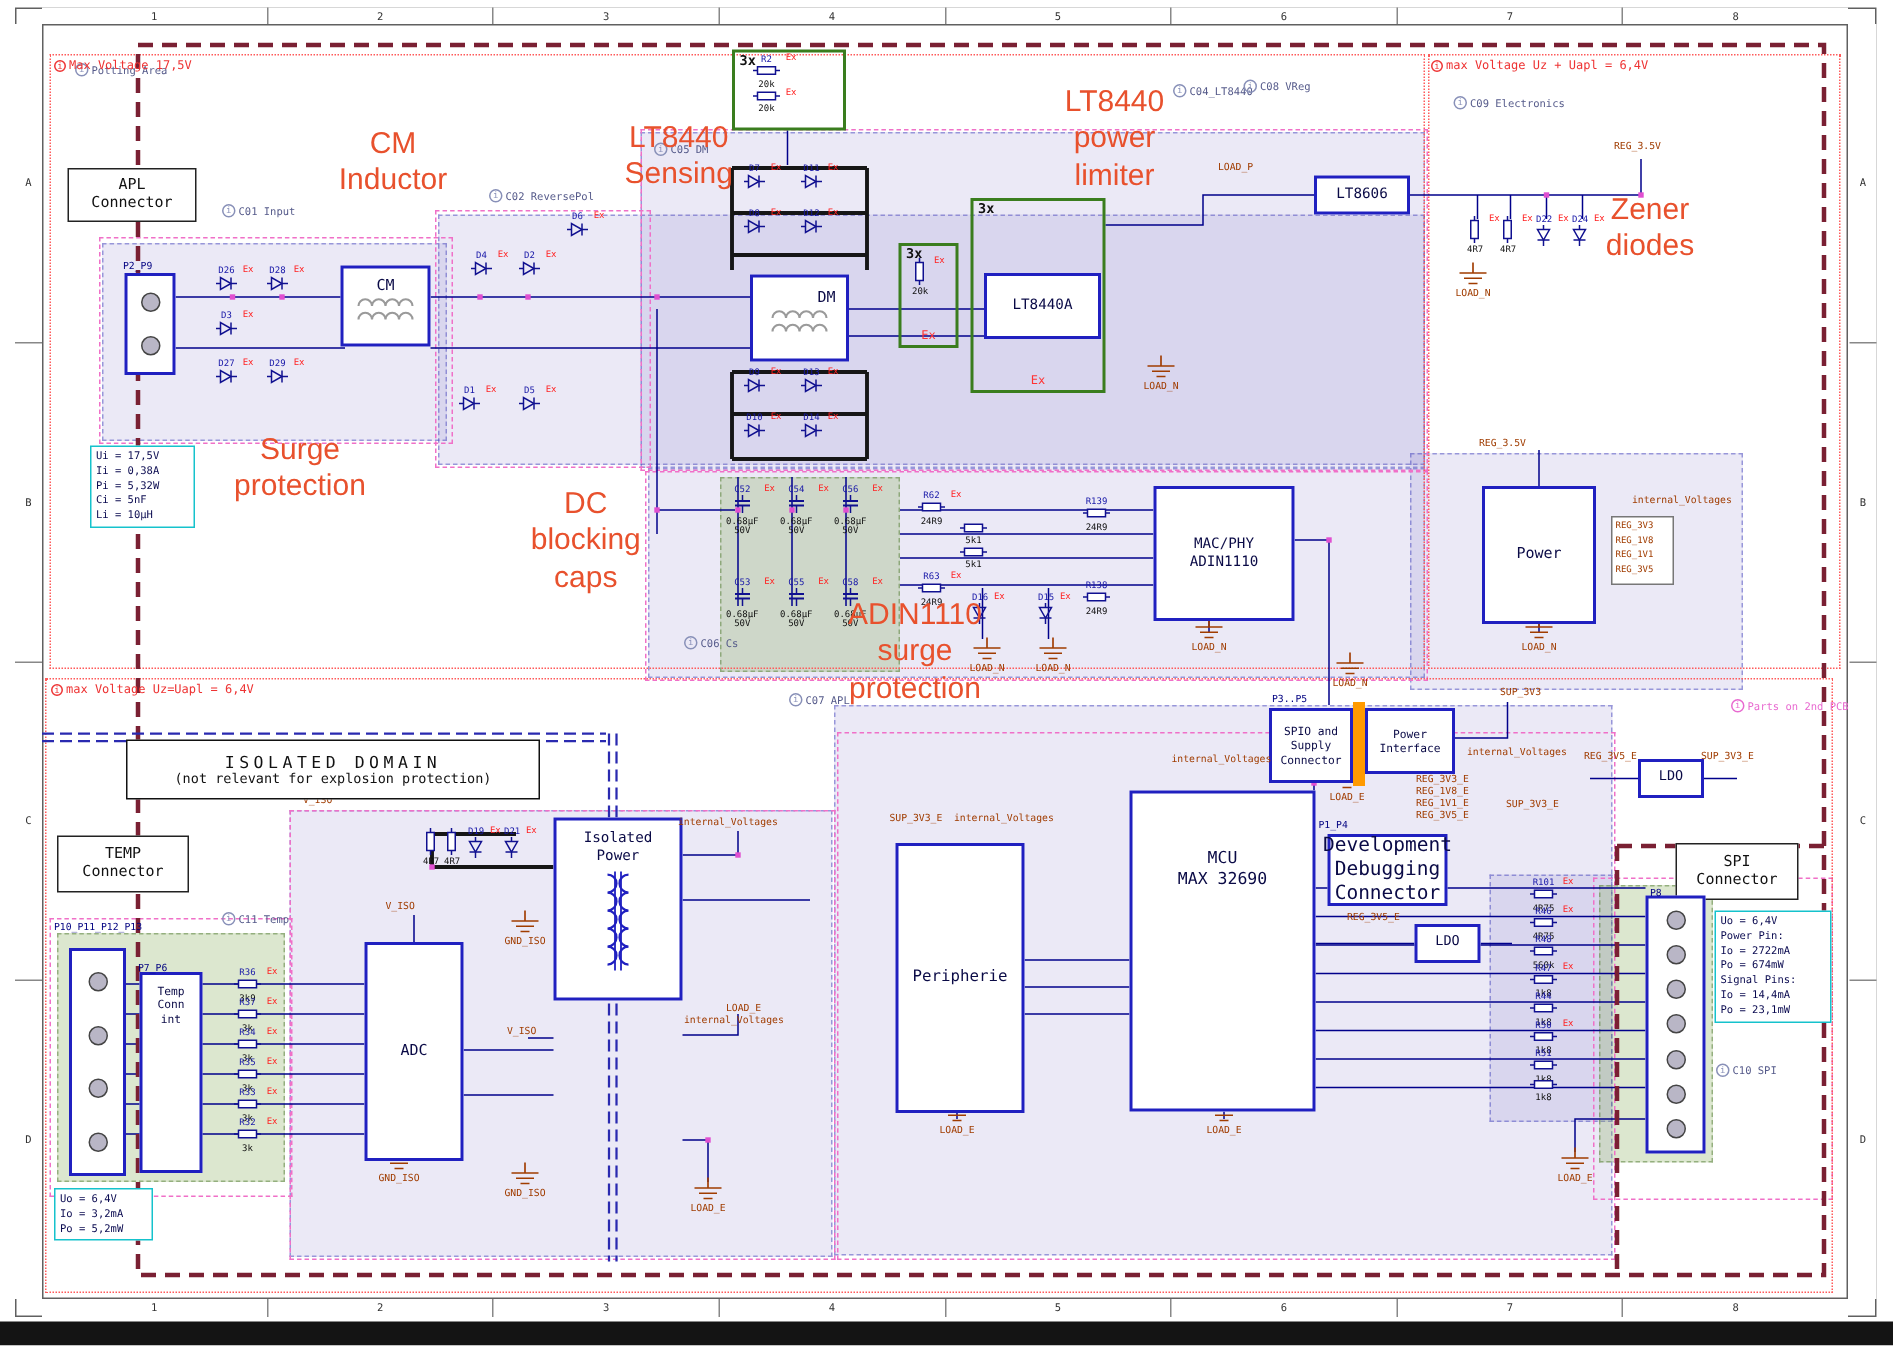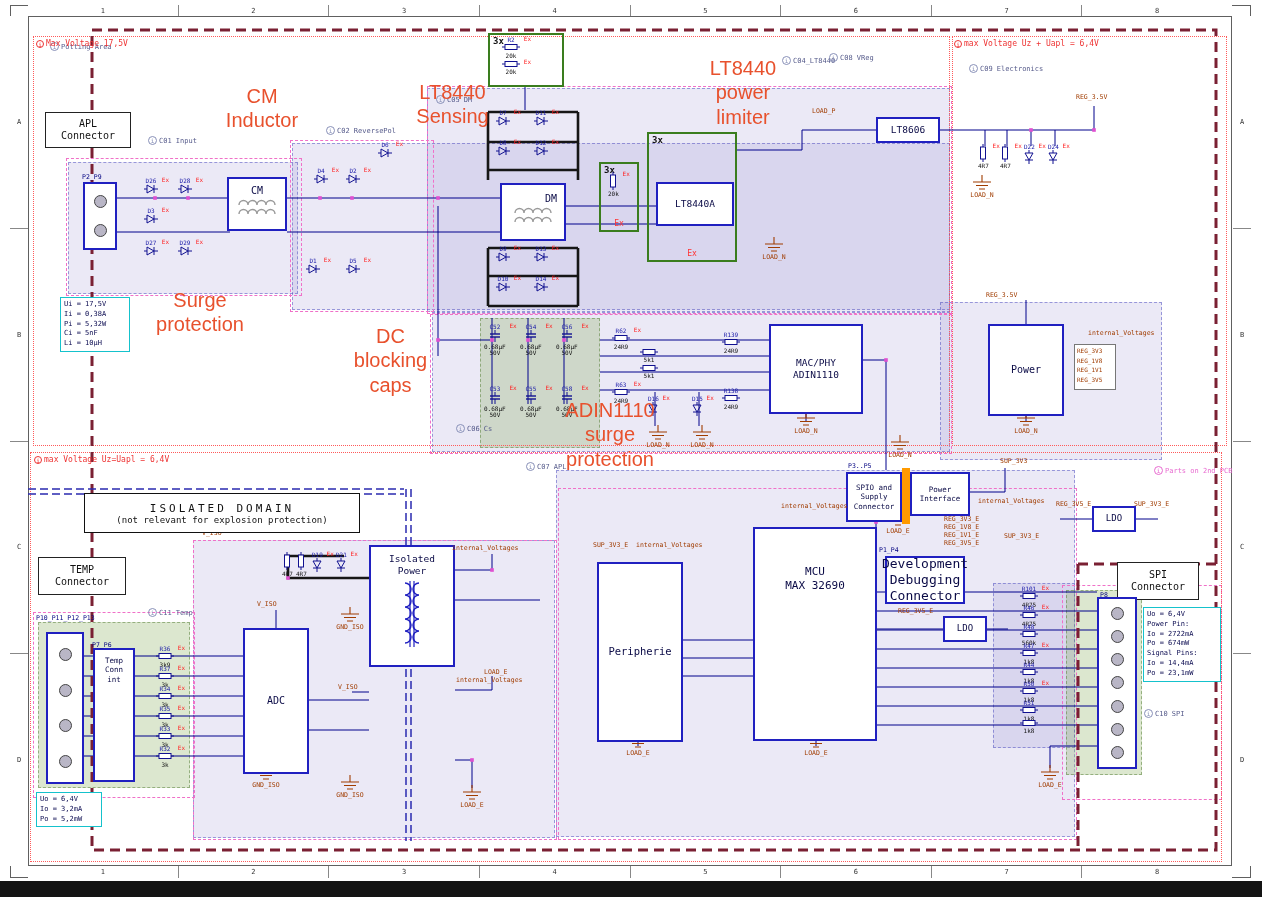--- a/index.html
+++ b/index.html
@@ -996,20 +996,22 @@
 Signal Pins:
 Io = 14,4mA
 Po = 23,1mW</div>
     <div class="abs annotation" style="left: 197px; top: 84px; width: 130px;">CM
 Inductor</div>
     <div class="abs annotation" style="left: 385px; top: 80px; width: 135px;">LT8440
 Sensing</div>
     <div class="abs annotation" style="left: 688px; top: 56px; width: 110px;">LT8440
 power
 limiter</div>
+    <div class="abs annotation" style="left: 1045px; top: 128px; width: 110px;">Zener
+diodes</div>
     <div class="abs annotation" style="left: 135px; top: 288px; width: 130px;">Surge
 protection</div>
     <div class="abs annotation" style="left: 328px; top: 324px; width: 125px;">DC
 blocking
 caps</div>
     <div class="abs annotation" style="left: 545px; top: 398px; width: 130px;">ADIN1110
 surge
 protection</div>
     <div class="abs frame-line" style="left: 10px; top: 5px; width: 1241px; height: 873px;"></div>
     <div class="abs frame-line" style="left: 28px; top: 16px; width: 1204px; height: 850px;"></div>

